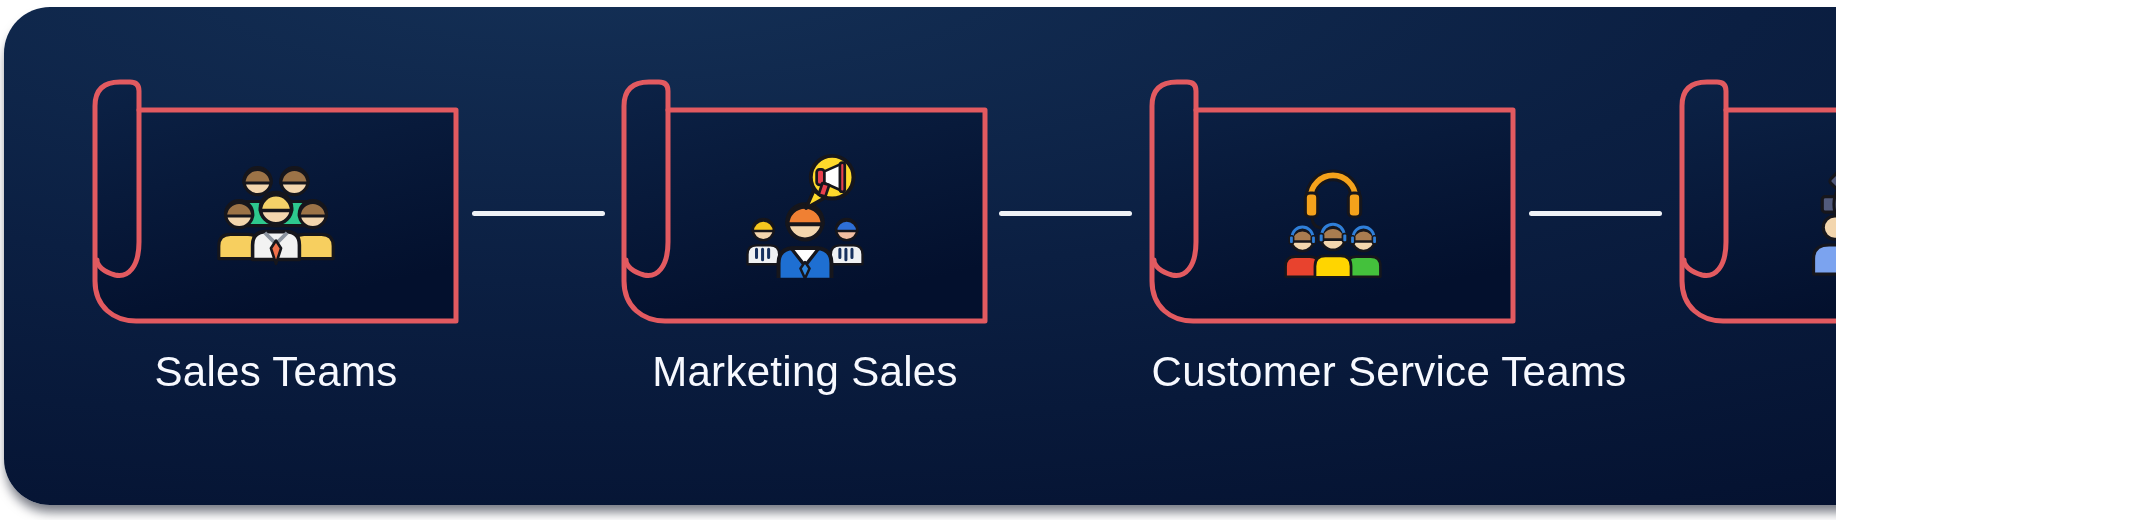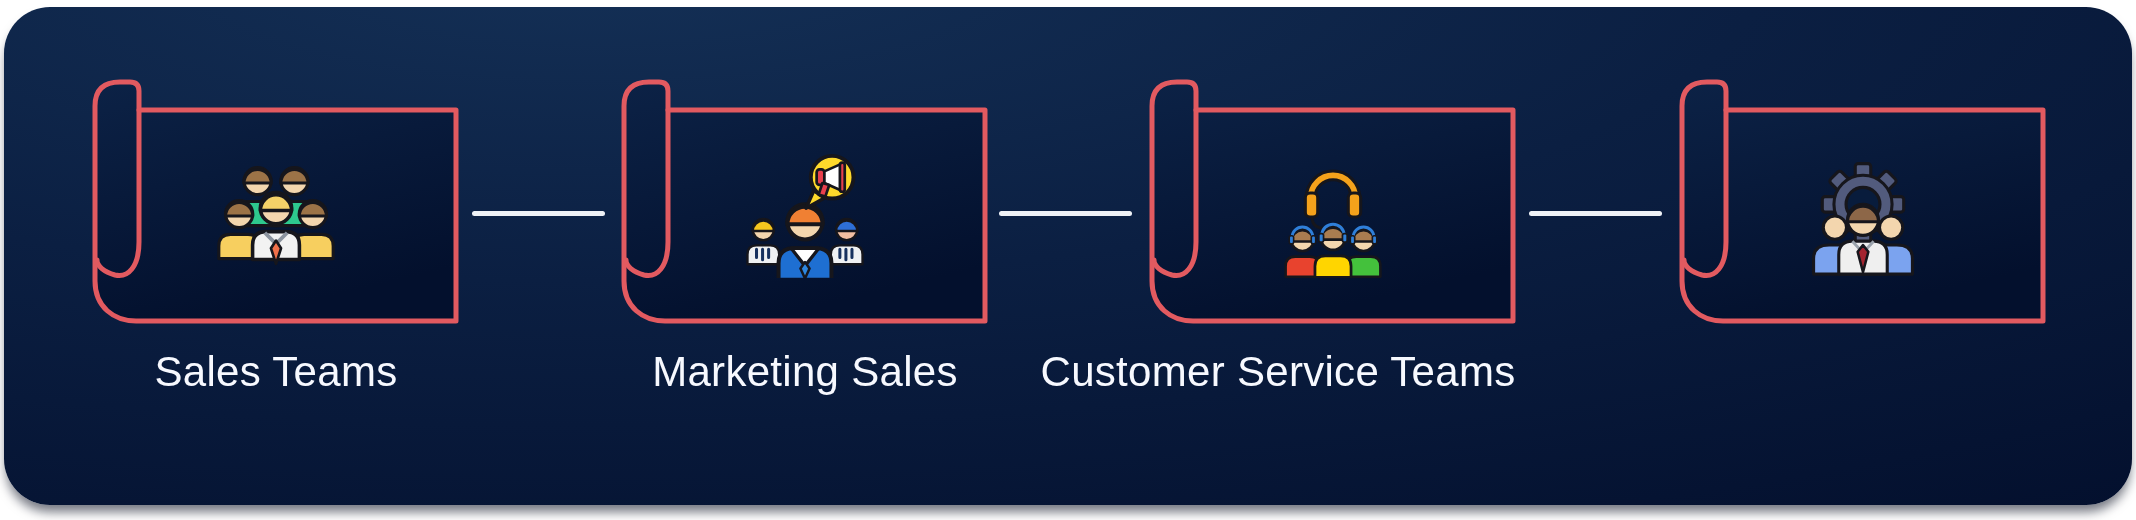--- a/index.html
+++ b/index.html
@@ -1,18 +1,18 @@
 <!DOCTYPE html>
 <html style="--canvas-bg: #ffffff; --card-bg-top: #143056; --card-bg-mid: #0b1f42; --card-bg-bottom: #020d2a; --scroll-outline: #e25a60; --banner-fill-top: #0c2246; --banner-fill-bottom: #03102d; --connector: #eef1f6; --label-color: #f7f9ff;"><head>
 <meta charset="utf-8">
 <style>
   html,body{margin:0;padding:0;background:#fff;}
   .stage{
     position:relative;
-    width:2136px;height:520px;
+    width:1836px;height:520px;
     background:var(--canvas-bg,#ffffff);
     overflow:hidden;
     font-family:"Liberation Sans", sans-serif;
   }
   .card{
     position:absolute;
     left:4px;top:7px;width:2128px;height:498px;
     border-radius:46px;
     background:
       radial-gradient(130% 150% at 28% -8%,
@@ -144,21 +144,21 @@
         <g transform="translate(97,92) scale(0.84)">
           <use href="#psn" style="--sh:#44c13c;--hr:#a97c50"></use>
             <use href="#miniHeadset"></use>
         </g>
         <g transform="translate(65,90) scale(0.9)">
           <use href="#psn" style="--sh:#ffd500;--hr:#a97c50"></use>
             <use href="#miniHeadset"></use>
         </g>
       </svg>
     </div>
-    <div class="label" style="left:1014px">Customer Service Teams</div>
+    <div class="label" style="left:1125px">Customer Service Teams</div>
 
     <div class="connector" style="left:1525px;width:133px"></div>
 
     <div class="node" style="left:1675px">
       <svg class="scroll-svg" viewBox="0 0 368 246">
           <use href="#scrollShape"></use>
         </svg>
       <svg class="icon" viewBox="0 0 130 130">
         <g transform="translate(65,54)" fill="#525b7d" stroke="#16161c" stroke-width="3.2" stroke-linejoin="round">
           <rect x="-8" y="-42" width="16" height="18" rx="3"></rect>

